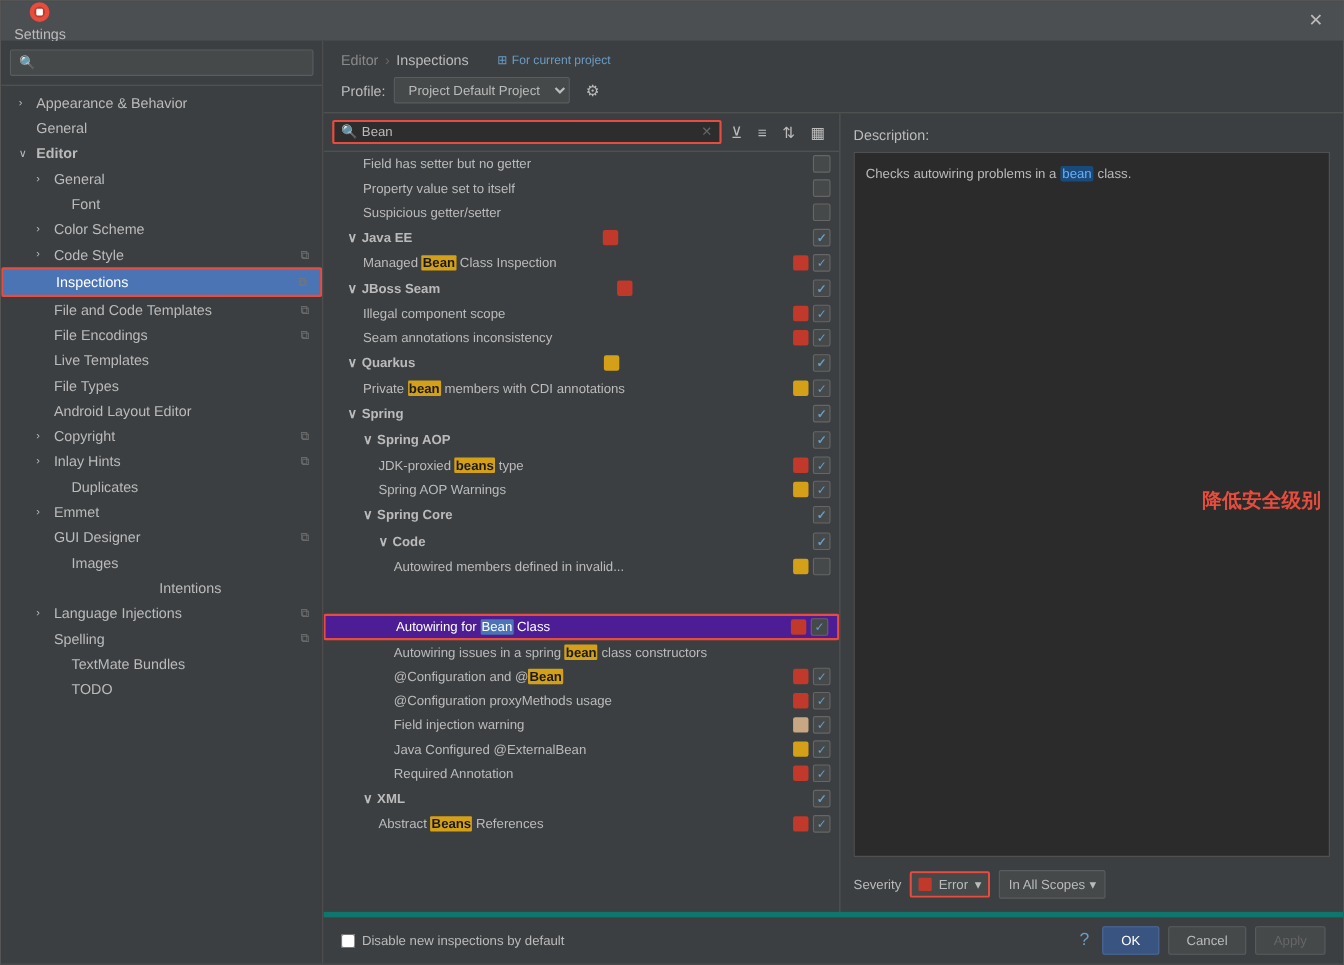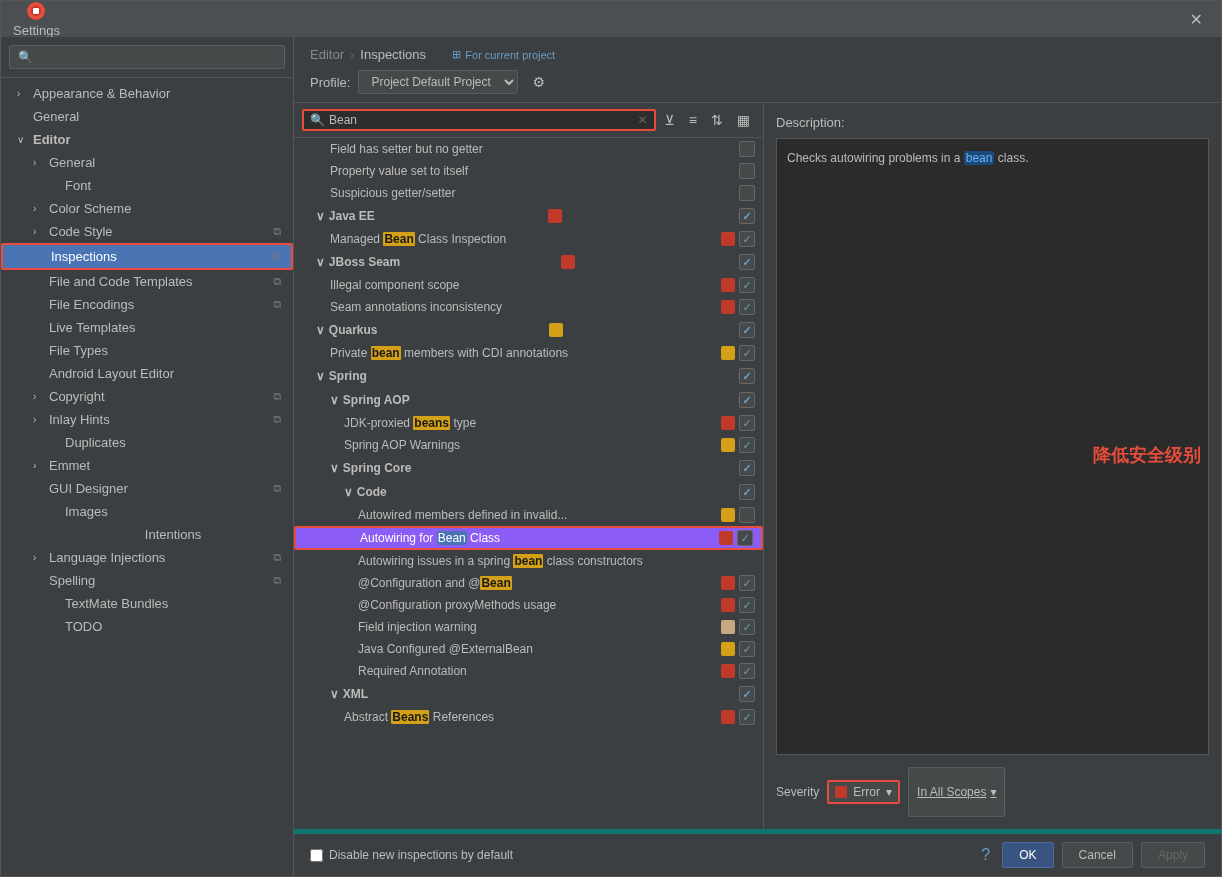--- a/index.html
+++ b/index.html
@@ -247,21 +247,21 @@
     .inspections-list::-webkit-scrollbar-track { background: #3c3f41; }
     .inspections-list::-webkit-scrollbar-thumb { background: #5a5d5f; }
     
     .insp-row {
       display: flex;
       align-items: center;
       padding: 2px 8px 2px 8px;
       color: #bbb;
       min-height: 22px;
     }
-    .insp-row.selected { background: #8b5cf6; color: white; }
+    .insp-row.selected { background: #4c1d95; color: white; margin-top: 32px; }
     .insp-name { flex: 1; }
     .bean-highlight { background: #d4a017; color: #1a1a1a; font-weight: bold; padding: 0 1px; border-radius: 1px; }
     
     .insp-severity {
       width: 14px;
       height: 14px;
       border-radius: 2px;
       margin-right: 4px;
       flex-shrink: 0;
     }
@@ -377,25 +377,24 @@
       height: 12px;
       background: #c0392b;
       display: inline-block;
       border-radius: 1px;
     }
     
     .scope-select {
       background: #45494a;
       border: 1px solid #5a5d5f;
       color: #bbb;
-      padding: 17px 8px;
+      padding: 5px 8px;
       font-size: 12px;
       border-radius: 2px;
       cursor: pointer;
-      text-decoration: underline;
     }
     
     .chinese-text {
       color: #e74c3c;
       font-size: 18px;
       font-weight: bold;
       position: absolute;
       right: 60px;
       top: 520px;
     }

